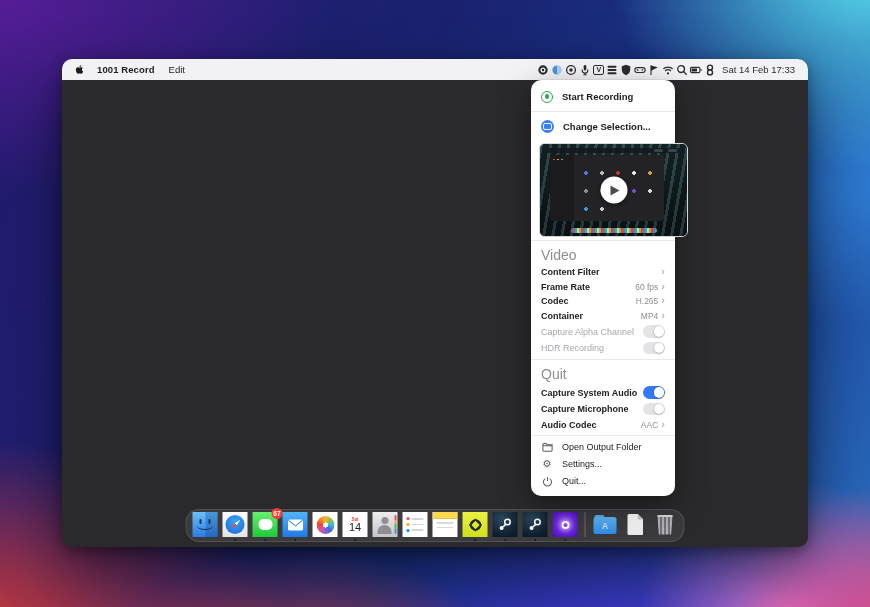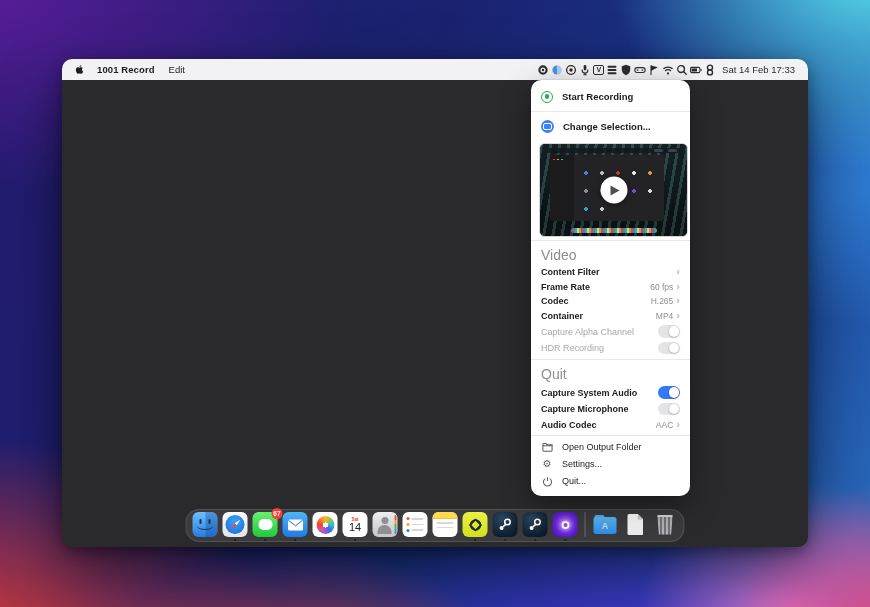--- a/index.html
+++ b/index.html
@@ -41,21 +41,21 @@
   .mb-icon svg .fb { fill:#4a93e0; stroke:none; }
   .vbox { font-size:7px; font-weight:bold; border:1px solid #2b2b2d; border-radius:2px; padding:0 2px; line-height:8px; height:10px; display:flex; align-items:center; }
   .clock { margin-left:4px; white-space:nowrap; font-size:9.5px; }
 
   
   .dock {
     position:absolute; left:50%; bottom:5px; transform:translateX(-50%);
     height:33px; display:flex; align-items:center; gap:5px; padding:4px 6px 6px;
     background:rgba(70,70,74,.62); border:1px solid rgba(255,255,255,.12); border-radius:14px;
   }
-  .dapp { position:relative; width:25px; height:25px; border-radius:6px; flex:0 0 auto; }
+  .dapp { position:relative; width:25px; height:25px; border-radius:0; flex:0 0 auto; }
   .dapp.running::after { content:""; position:absolute; left:50%; bottom:-4px; transform:translateX(-50%); width:2.5px; height:2.5px; border-radius:50%; background:#17171a; }
   .dsep { width:1px; height:25px; background:rgba(255,255,255,.25); margin:0 2px; }
 
   .d-finder { background:linear-gradient(180deg,#6cc0f7,#2a7de1); overflow:hidden; }
   .d-finder .half { position:absolute; right:0; top:0; width:50%; height:100%; background:rgba(18,70,150,.35); }
   .d-finder .eye { position:absolute; top:7px; width:1.6px; height:5px; border-radius:1px; background:#16335f; }
   .d-finder .e1{ left:7px; } .d-finder .e2{ left:16px; }
   .d-finder .mouth { position:absolute; left:4px; top:9px; width:17px; height:9px; border:1.6px solid #16335f; border-top:none; border-left:none; border-right:none; border-radius:50%; }
   .d-safari { background:linear-gradient(180deg,#fdfdfd,#e4e4e8); display:flex; align-items:center; justify-content:center; }
   .d-safari .dial { width:19px; height:19px; border-radius:50%; background:radial-gradient(circle at 50% 35%,#3fa4f8,#1468d8); display:flex; align-items:center; justify-content:center; }
@@ -97,21 +97,21 @@
   .d-doc { background:transparent; display:flex; align-items:center; justify-content:center; }
   .d-doc .page { position:relative; width:16px; height:21px; background:linear-gradient(180deg,#fff,#e8e8ea); clip-path:polygon(0 0,68% 0,100% 24%,100% 100%,0 100%); border-radius:1.5px; }
   .d-doc .fold { position:absolute; right:0; top:0; width:5.5px; height:5.5px; background:#c9c9cd; clip-path:polygon(0 0,100% 100%,0 100%); }
   .d-trash { background:transparent; display:flex; align-items:center; justify-content:center; }
   .d-trash .can { width:17px; height:20px; clip-path:polygon(4% 0,96% 0,86% 100%,14% 100%);
     background:repeating-linear-gradient(90deg, rgba(120,120,126,.9) 0 2px, rgba(190,190,196,.9) 2px 4px);
     border-top:2.5px solid #d8d8dc; border-radius:2px; }
 
   
   .dropdown {
-    position:absolute; left:531px; top:80px; width:159px; z-index:5;
+    position:absolute; left:531px; top:80px; width:144px; z-index:5;
     background:#ffffff; border-radius:10px; padding:5px 0 6px;
     box-shadow:0 10px 30px rgba(0,0,0,.4), 0 0 0 .5px rgba(0,0,0,.1);
     color:#1c1c1e;
   }
   .mrow { display:flex; align-items:center; padding:0 10px; }
   .irow { height:23px; gap:9px; font-size:9.5px; font-weight:bold; }
   .frow { height:17px; gap:9px; font-size:9px; font-weight:normal; }
   .frow .fic { width:12px; display:flex; align-items:center; justify-content:center; color:#5a5a5e; }
   .frow .fic svg { width:11px; height:11px; stroke:#5a5a5e; fill:none; stroke-width:1.1; }
   .frow .fic .gl { font-size:10px; line-height:10px; }

